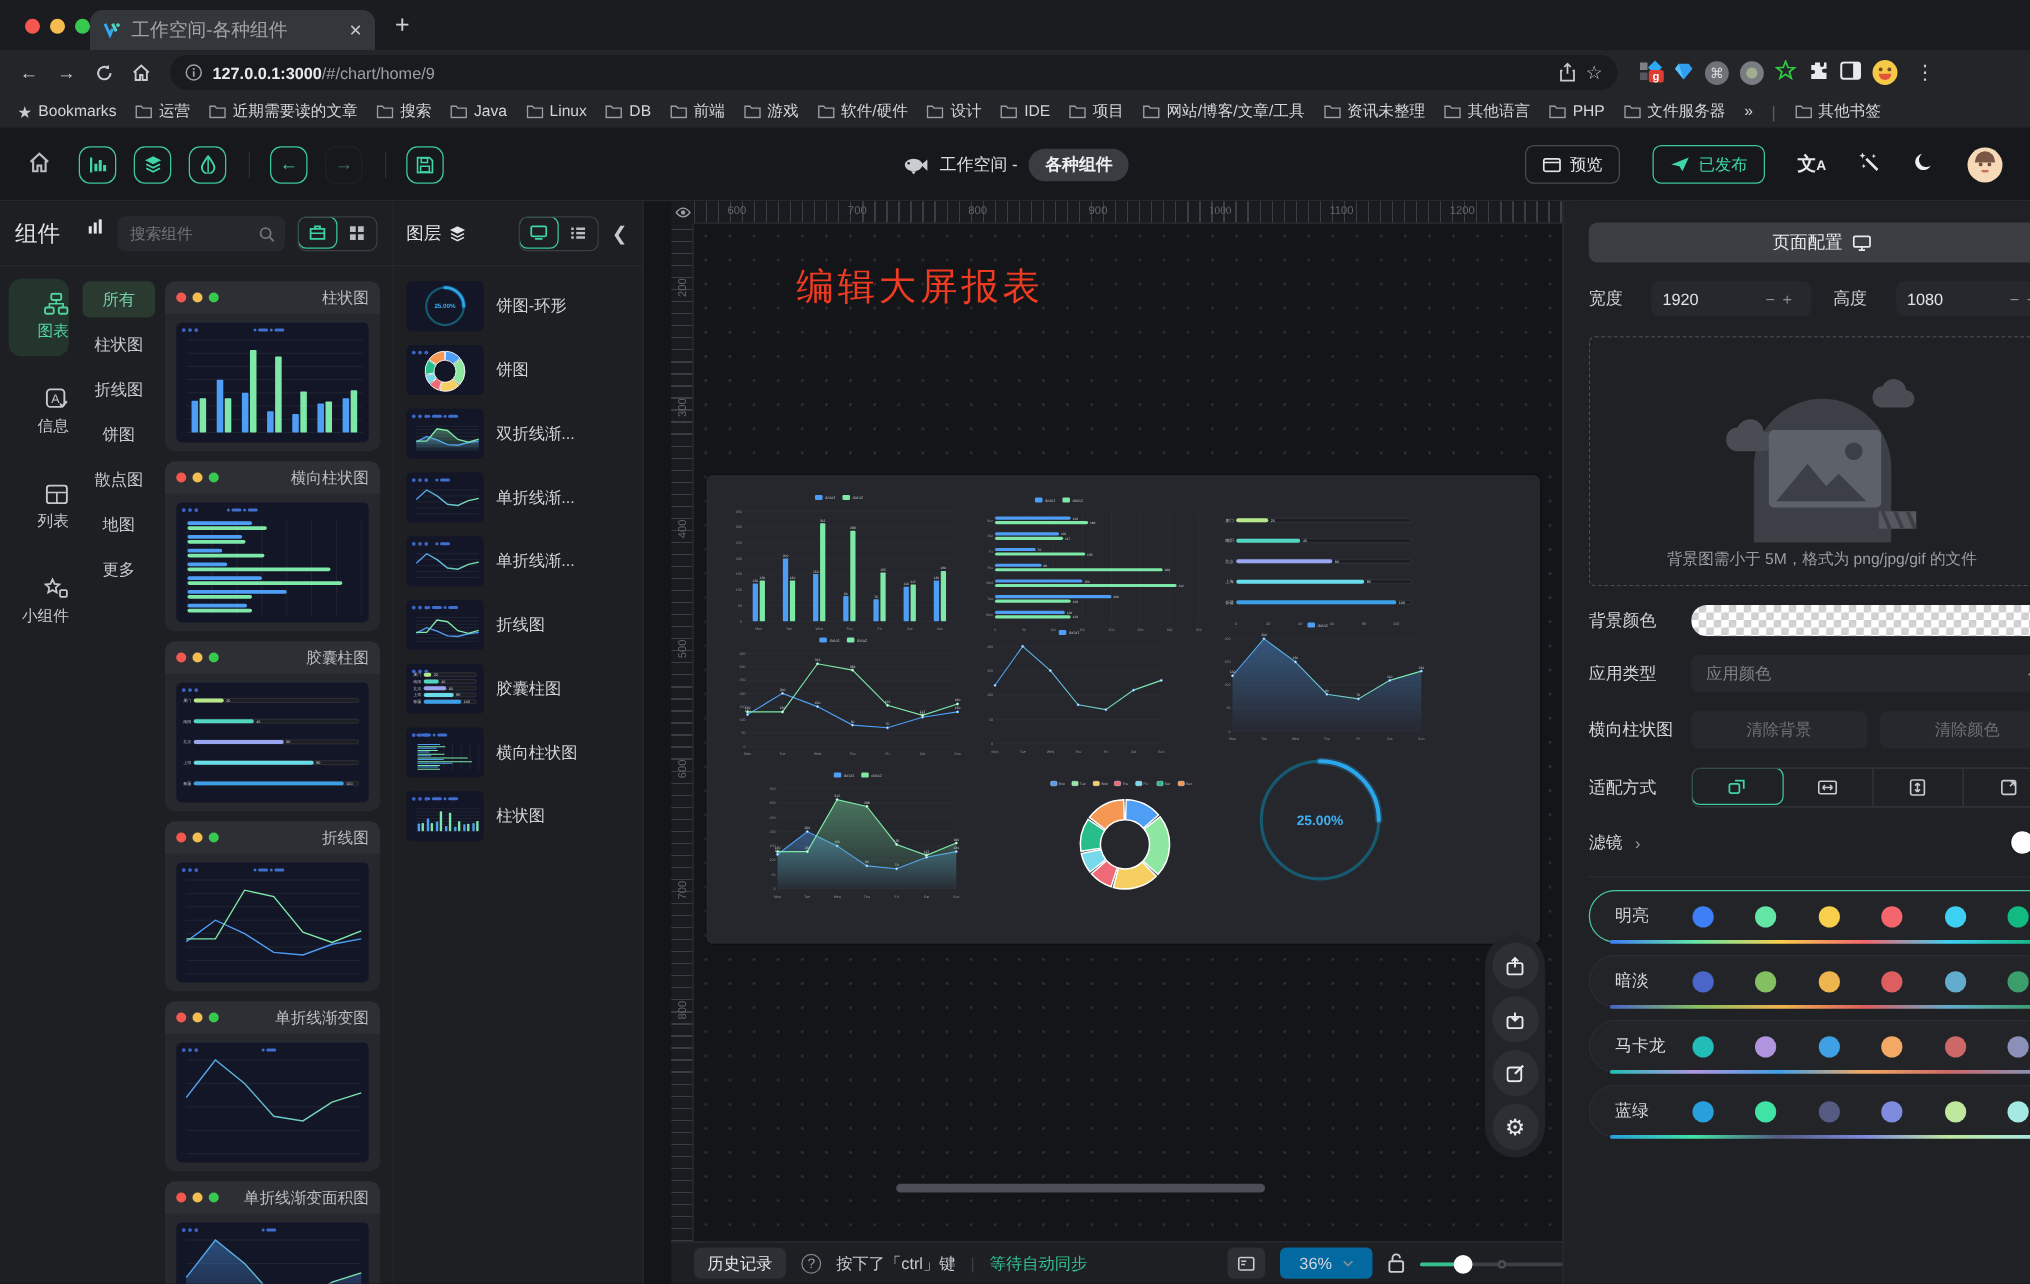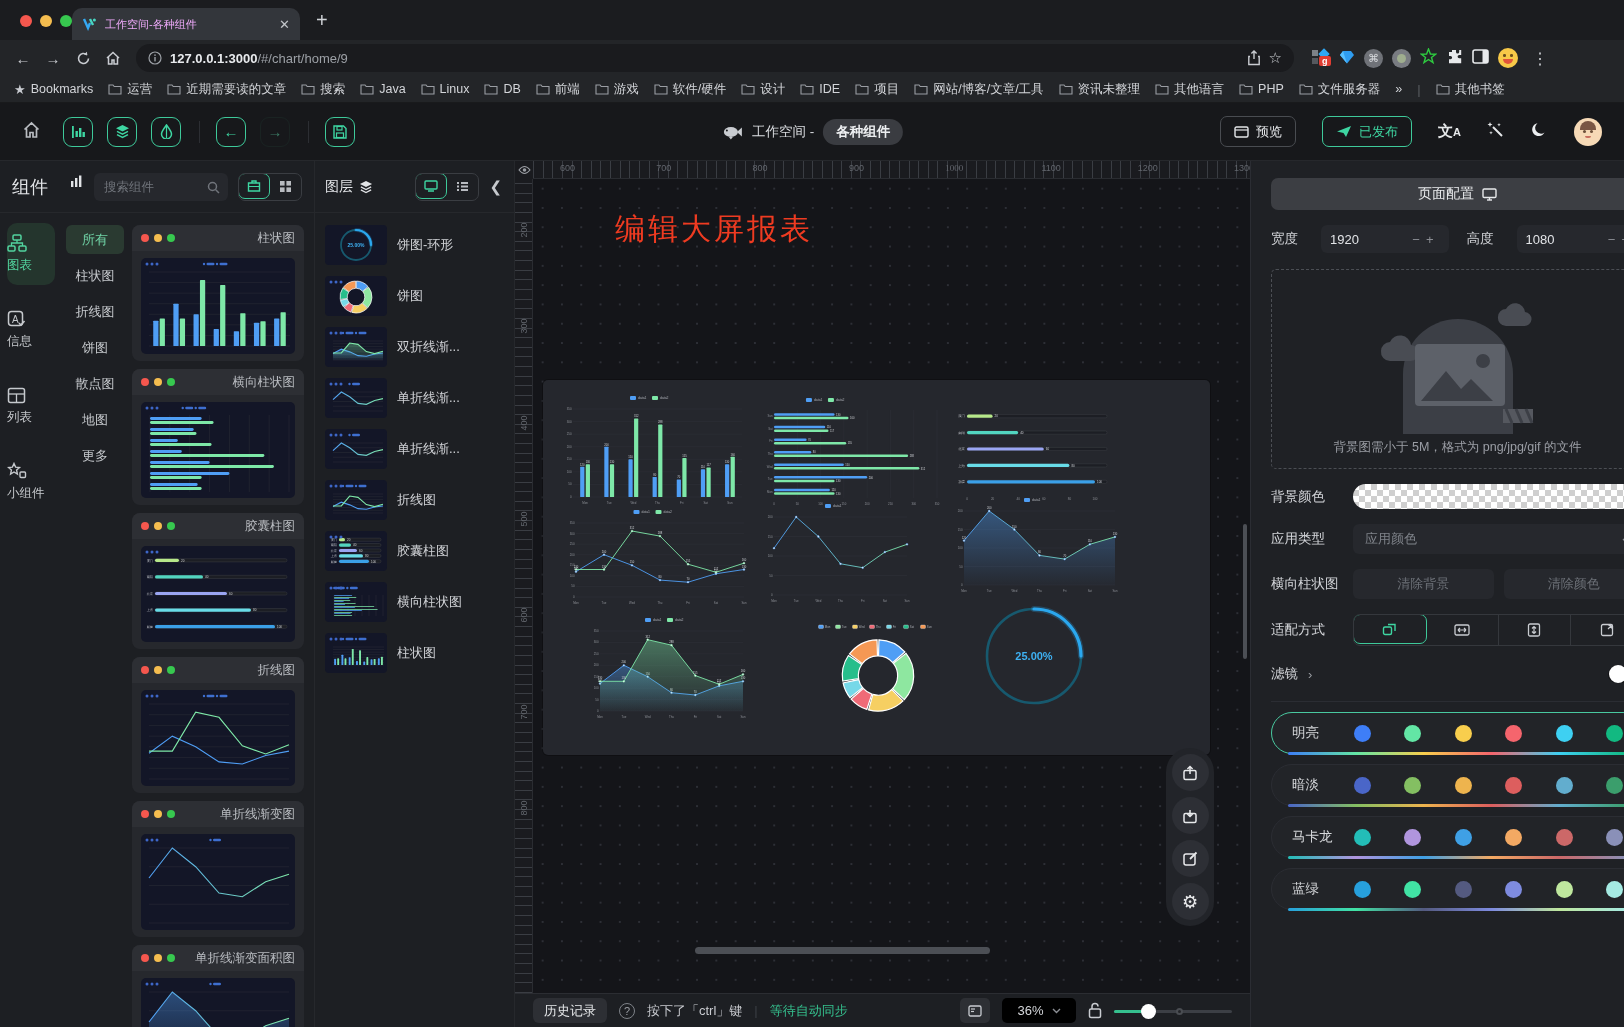--- a/index.html
+++ b/index.html
@@ -1,21 +1,21 @@
 <!DOCTYPE html>
 <html><head>
 <meta charset="utf-8">
 <style>
   *{box-sizing:border-box;margin:0;padding:0}
   body{width:1624px;height:1027px;background:#141519;font-family:"Liberation Sans",sans-serif;color:#d6d8db;overflow:hidden;position:relative;font-size:13px}
   
   .titlebar{position:absolute;left:0;top:0;width:1624px;height:40px;background:#1b1c1f}
   .tl{position:absolute;top:15px;width:12px;height:12px;border-radius:50%}
   .tab{position:absolute;left:72px;top:8px;width:228px;height:32px;background:#33363b;border-radius:10px 10px 0 0;display:flex;align-items:center;padding:0 10px;gap:8px}
-  .tab .ttl{color:#f0abfc;font-size:11px;white-space:nowrap;overflow:hidden;flex:1}
+  .tab .ttl{color:#a3a3a3;font-size:15px;white-space:nowrap;overflow:hidden;flex:1}
   .tab .x{color:#c3c6ca;font-size:13px}
   .newtab{position:absolute;left:316px;top:10px;color:#cfd2d6;font-size:20px;line-height:20px}
   .navbar{position:absolute;left:0;top:40px;width:1624px;height:36px;background:#232528;display:flex;align-items:center;padding:0 10px;gap:4px}
   .nico{width:26px;height:26px;display:flex;align-items:center;justify-content:center;color:#c9ccd1;font-size:15px}
   .urlpill{height:28px;flex:0 0 1158px;background:#1a1b1e;border-radius:14px;display:flex;align-items:center;padding:0 12px;gap:8px;margin:0 6px}
   .urlpill .u{color:#e8eaed;font-size:13px;flex:1}
   .urlpill .u .dim{color:#9ca0a6}
   .exts{display:flex;align-items:center;gap:9px;margin-left:8px}
   .bmbar{position:absolute;left:0;top:76px;width:1624px;height:27px;background:#232528;border-bottom:1px solid #191a1c;display:flex;align-items:center;padding:0 14px;gap:15px;overflow:hidden}
   .bm-item{display:flex;align-items:center;gap:5px;color:#d3d5d9;font-size:12.5px;white-space:nowrap}
@@ -35,21 +35,21 @@
   .comp-panel{position:absolute;left:0;top:161px;width:315px;bottom:0;background:#1d1f23;border-right:1px solid #26282c}
   .comp-head{height:52px;display:flex;align-items:center;padding:0 12px;gap:10px;border-bottom:1px solid #26282c}
   .comp-title{font-size:18px;color:#e2e4e7;display:flex;gap:22px;}
   .search{flex:1;height:28px;background:#26282d;border-radius:6px;border:none;color:#cfd2d6;padding:0 26px 0 10px;font-size:12.5px;min-width:0}
   .search::placeholder{color:#70747b}
   .seg{display:flex;border:1px solid #3a3d42;border-radius:7px;overflow:hidden}
   .seg>div{width:32px;height:26px;display:flex;align-items:center;justify-content:center}
   .seg .on{border:1px solid #3ec99a;border-radius:7px;margin:-1px}
   .comp-body{position:absolute;top:52px;left:0;right:0;bottom:0;display:flex}
   .side-tabs{width:62px;padding:10px 6px;display:flex;flex-direction:column;gap:14px;align-items:center}
-  .stab{width:48px;height:62px;border-radius:10px;display:flex;flex-direction:column;align-items:flex-start;justify-content:center;gap:5px;color:#c6c9cd;font-size:12.5px}
+  .stab{width:48px;height:62px;border-radius:10px;display:flex;flex-direction:column;align-items:flex-end;justify-content:center;gap:5px;color:#c6c9cd;font-size:12.5px}
   .stab.on{background:#24352d;color:#52d49f}
   .cat-list{width:66px;padding:12px 4px;display:flex;flex-direction:column;gap:7px;align-items:center}
   .cat{width:58px;height:29px;display:flex;align-items:center;justify-content:center;color:#c6c9cd;font-size:13px;border-radius:6px}
   .cat.on{background:#2a3a31;color:#6fd2a5}
   .card-list{flex:1;padding:12px 10px 0 4px;display:flex;flex-direction:column;gap:8px;overflow:hidden}
   .card{background:#26282d;border-radius:8px;overflow:hidden;flex:0 0 136px}
   .card-h{height:26px;background:#2d2f34;display:flex;align-items:center;padding:0 9px;gap:5px}
   .card-h .dot{width:8px;height:8px;border-radius:50%}
   .card-h .ct{margin-left:auto;color:#b9bcc1;font-size:12.5px}
   .card-b{padding:7px 9px}
@@ -58,21 +58,21 @@
   .layers-panel{position:absolute;left:315px;top:161px;width:200px;bottom:0;background:#1d1f23;border-right:1px solid #26282c}
   .layers-head{height:52px;display:flex;align-items:center;padding:0 10px;gap:8px;border-bottom:1px solid #26282c}
   .layers-title{font-size:14px;color:#e2e4e7;display:flex;gap:6px;align-items:center}
   .lay-seg{margin-left:auto}
   .chev{color:#c6c9cd;font-size:15px;padding:0 2px}
   .layer-list{padding:12px 10px;display:flex;flex-direction:column;gap:11px;overflow:hidden;height:calc(100% - 52px)}
   .layer{display:flex;align-items:center;gap:10px}
   .layer .lt{width:62px;height:40px;background:#131627;border-radius:4px;overflow:hidden;flex:none;position:relative}
   .layer .ln{color:#d0d2d6;font-size:13px;white-space:nowrap}
   
-  .canvas-col{position:absolute;left:515px;top:161px;width:735px;bottom:0;background:#141519}
+  .canvas-col{position:absolute;left:537px;top:161px;width:735px;bottom:0;background:#141519}
   .ruler-h{position:absolute;left:18px;top:0;right:0;height:18px;background:#1a1b1f;border-bottom:1px solid #2a2c31;
     background-image:repeating-linear-gradient(90deg,#3a3d43 0 1px,transparent 1px 9.63px)}
   .ruler-h span{position:absolute;top:2px;font-size:9px;color:#62666d}
   .ruler-v{position:absolute;left:0;top:18px;width:18px;bottom:34px;background:#1a1b1f;border-right:1px solid #2a2c31;
     background-image:repeating-linear-gradient(0deg,#3a3d43 0 1px,transparent 1px 9.63px)}
   .ruler-v span{position:absolute;left:1px;font-size:9px;color:#62666d;transform:rotate(-90deg);transform-origin:center}
   .eye{position:absolute;left:0;top:0;width:18px;height:18px;background:#1a1b1f;display:flex;align-items:center;justify-content:center}
   .canvas-area{position:absolute;left:18px;top:18px;right:0;bottom:34px;overflow:hidden;
     background-image:radial-gradient(circle,#2d2f36 1px,transparent 1.2px);background-size:19.3px 19.3px}
   .cv-title{position:absolute;left:82px;top:30px;font-size:30px;letter-spacing:3px;color:#ef3b21;font-weight:500}
@@ -82,21 +82,21 @@
   .fbtn{width:37px;height:37px;border-radius:50%;background:#2d2f35;display:flex;align-items:center;justify-content:center;color:#e8e9eb;font-size:16px}
   .hscroll{position:absolute;left:162px;top:768px;width:295px;height:7px;border-radius:4px;background:#4c4f55}
   .vscroll{position:absolute;right:3px;top:345px;width:4px;height:135px;border-radius:3px;background:#4c4f55}
   .canvas-footer{position:absolute;left:0;bottom:0;right:0;height:34px;background:#1d1f23;border-top:1px solid #2b2d32;display:flex;align-items:center;padding:0 18px;gap:12px}
   .hist{background:#2d2f34;border-radius:6px;height:25px;display:flex;align-items:center;padding:0 11px;color:#e6e8ea;font-size:13px}
   .help{width:16px;height:16px;border-radius:50%;border:1px solid #7e8288;color:#9a9da3;font-size:11px;display:flex;align-items:center;justify-content:center}
   .keyhint{color:#c9cbd0}
   .fdiv{color:#3c3f45}
   .sync{color:#35c08e}
   .panelbtn{margin-left:auto;width:30px;height:25px;background:#2d2f34;border-radius:5px;display:flex;align-items:center;justify-content:center}
-  .zoomsel{width:74px;height:25px;background:#000000;border-radius:5px;display:flex;align-items:center;justify-content:center;gap:8px;color:#d5d7db}
+  .zoomsel{width:74px;height:25px;background:#0369a1;border-radius:5px;display:flex;align-items:center;justify-content:center;gap:8px;color:#d5d7db}
   .slider{width:118px;height:14px;position:relative}
   .slider .tr{position:absolute;top:6px;left:0;right:0;height:3px;background:#3c3f45;border-radius:2px}
   .slider .fl{position:absolute;top:6px;left:0;width:34px;height:3px;background:#35c08e;border-radius:2px}
   .slider .kn{position:absolute;top:0;left:27px;width:15px;height:15px;border-radius:50%;background:#fff}
   .slider .st{position:absolute;top:4px;left:62px;width:7px;height:7px;border-radius:50%;background:#24262a;border:2px solid #4a4d52}
   
   .config{position:absolute;left:1250px;top:161px;width:414px;bottom:0;background:#1f2125;border-left:1px solid #2b2d33;padding:17px 20px;overflow:hidden}
   .sec-pill{height:32px;background:#3c3e43;border-radius:7px;display:flex;align-items:center;justify-content:center;gap:8px;color:#e8eaec;font-size:14px}
   .cfg-row{display:flex;align-items:center;margin-top:15px;gap:10px}
   .cfg-label{width:72px;flex:none;color:#d2d4d8;font-size:13.5px}

